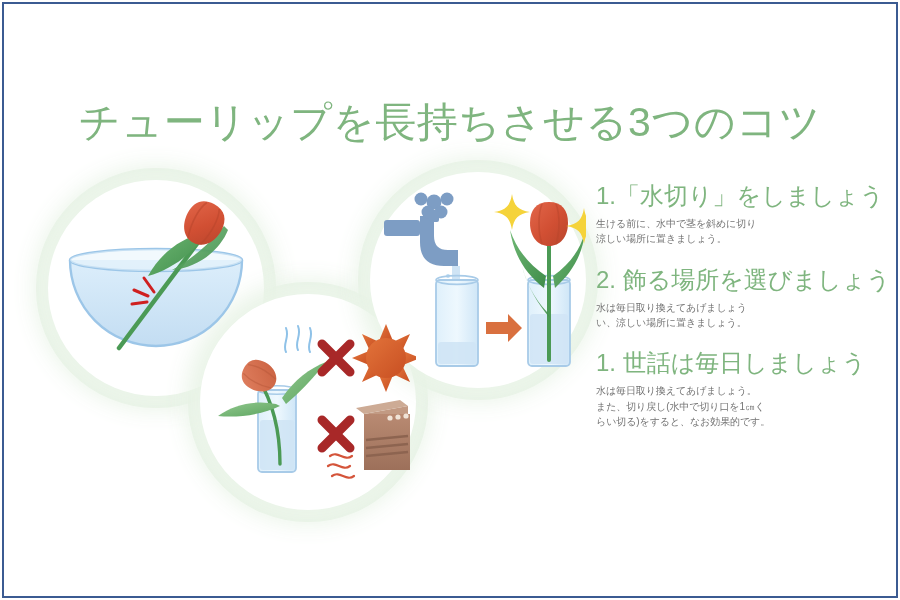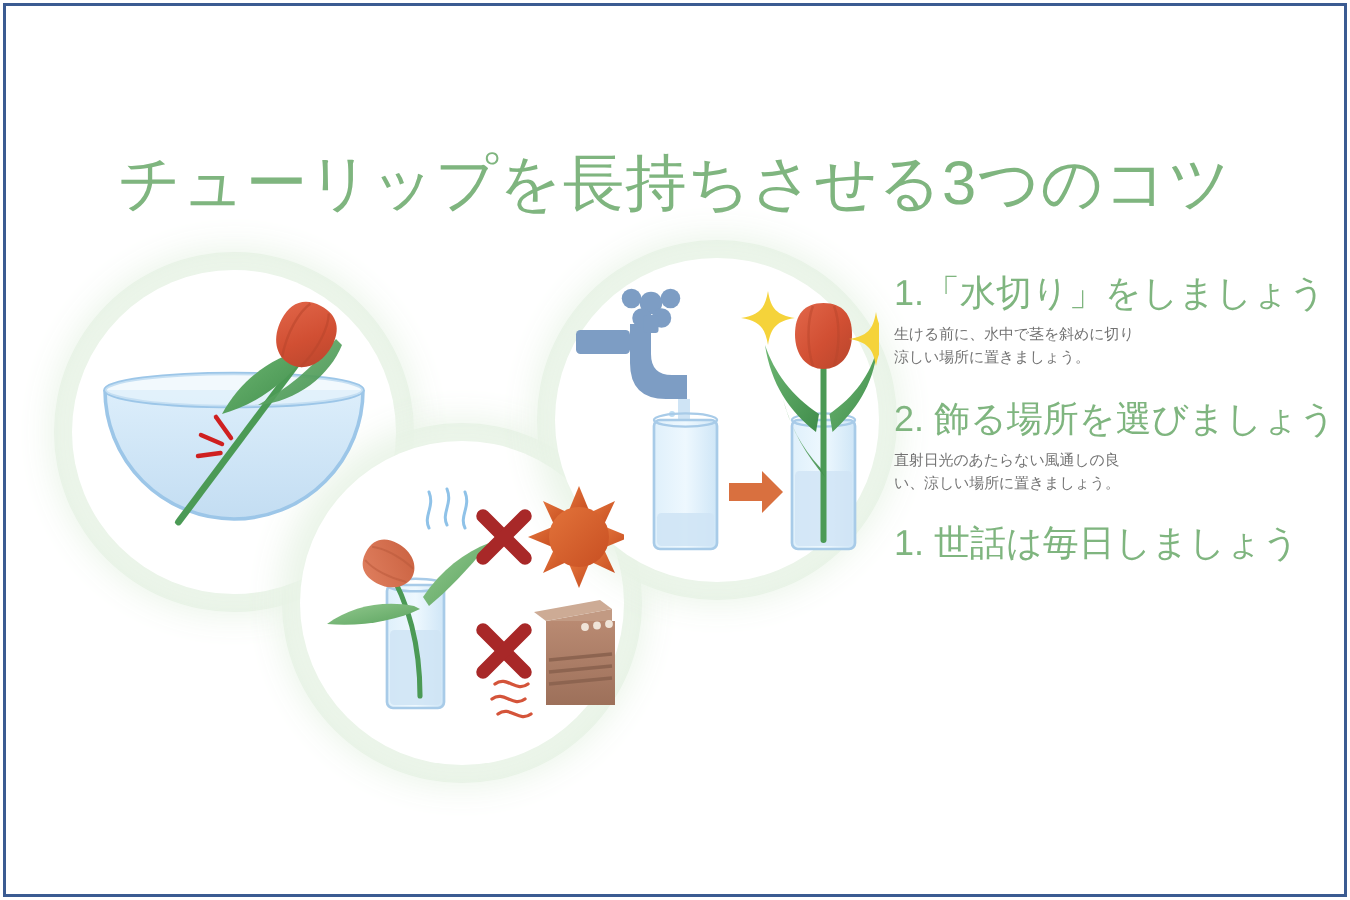--- a/index.html
+++ b/index.html
@@ -326,23 +326,28 @@
       <p class="tip-heading">1.「水切り」をしましょう</p>
       <p class="tip-body">
         <span class="line">生ける前に、水中で茎を斜めに切り</span>
         <span class="line">涼しい場所に置きましょう。</span>
       </p>
     </div>
 
     <div class="tip">
       <p class="tip-heading">2. 飾る場所を選びましょう</p>
       <p class="tip-body">
-        <span class="line">直射日光のあたらない風通しの良</span>
+        <span class="line">水は毎日取り換えてあげましょう</span>
         <span class="line">い、涼しい場所に置きましょう。</span>
       </p>
     </div>
 
     <div class="tip">
       <p class="tip-heading">1. 世話は毎日しましょう</p>
+      <p class="tip-body">
+        <span class="line">水は毎日取り換えてあげましょう。</span>
+        <span class="line">また、切り戻し(水中で切り口を1㎝く</span>
+        <span class="line">らい切る)をすると、なお効果的です。</span>
+      </p>
     </div>
 
   </div>
 </div>
 
 </body></html>

